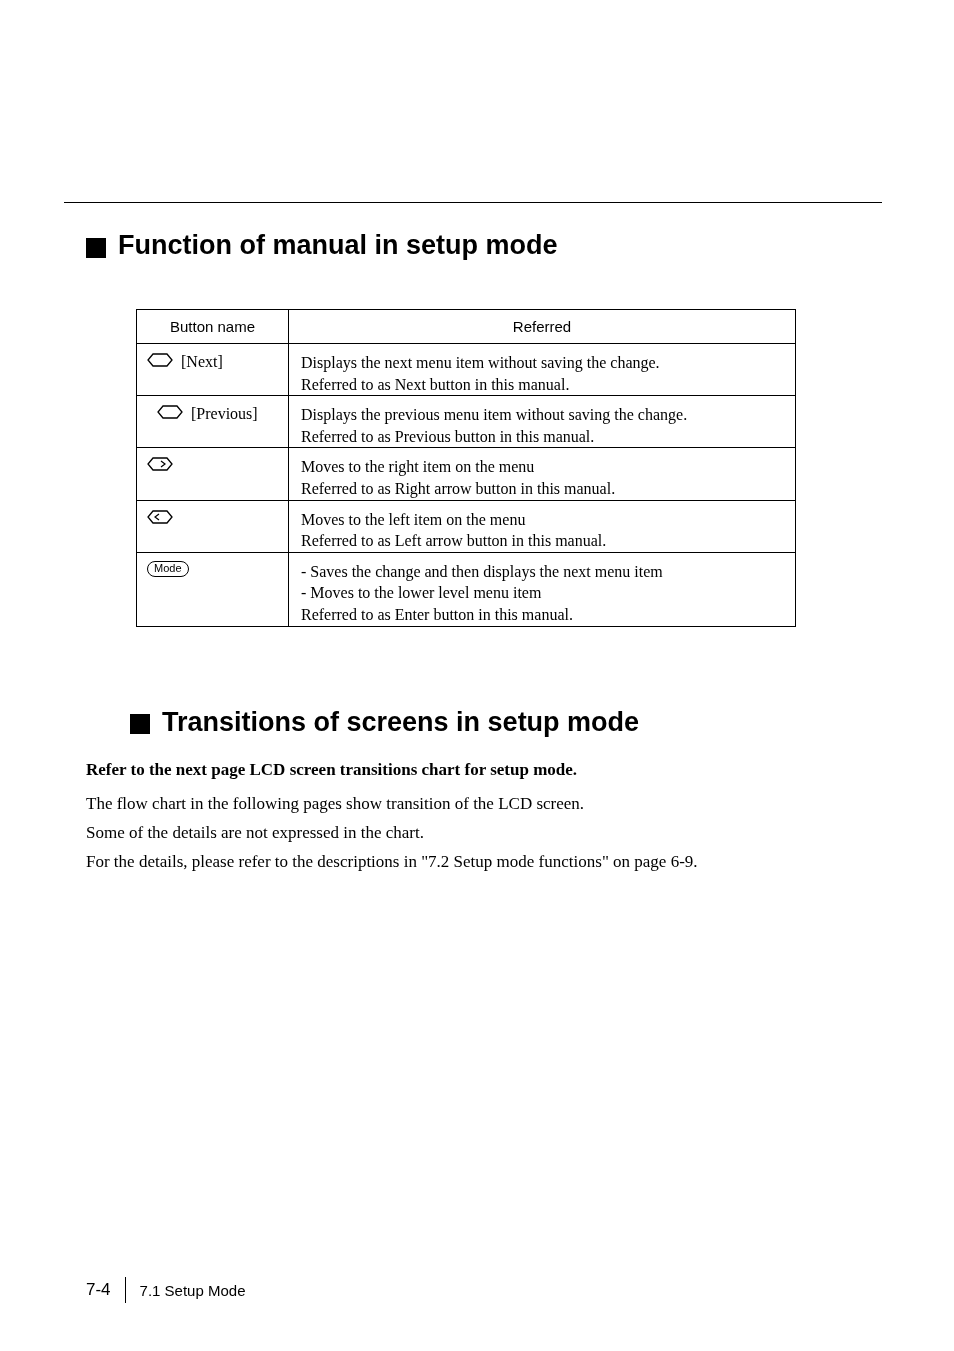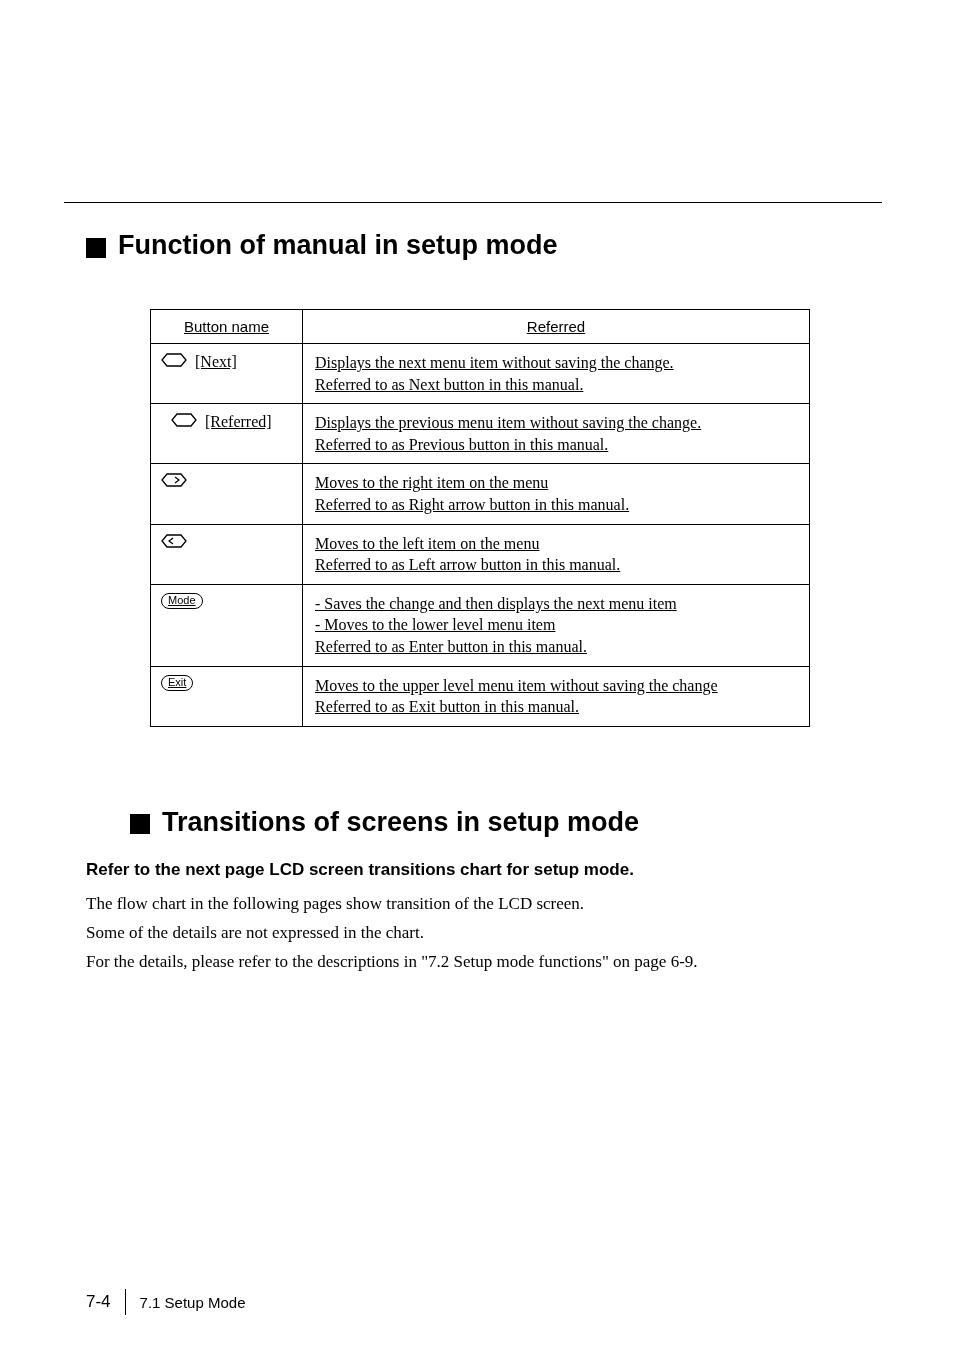--- a/index.html
+++ b/index.html
@@ -40,24 +40,23 @@
     flex-shrink: 0;
     margin-right: 12px;
     margin-top: 4px;
   }
   .heading-text {
     font-family: Arial, Helvetica, sans-serif;
     font-size: 27px;
     font-weight: bold;
   }
   table.button-table {
-    margin-left: 64px;
+    margin-left: 50px;
     border-collapse: collapse;
     width: 660px;
-    text-decoration: underline;
   }
   table.button-table th, table.button-table td {
     border: 1px solid #000;
     vertical-align: top;
   }
   table.button-table th {
     font-family: Arial, Helvetica, sans-serif;
     font-weight: normal;
     font-size: 15px;
     text-align: center;
@@ -72,54 +71,54 @@
     padding: 8px 6px 8px 10px;
   }
   .name-inner {
     display: flex;
     align-items: center;
     gap: 8px;
   }
   table.button-table td.func-cell {
     font-family: "Times New Roman", Times, serif;
     font-size: 16px;
-    padding: 8px 8px 8px 12px;
+    padding: 8px 8px 0 12px;
     line-height: 1.35;
   }
   .hexagon-icon {
     display: inline-block;
     flex-shrink: 0;
   }
   .enter-exit-pill {
     display: inline-block;
     border: 1.4px solid #000;
     border-radius: 10px;
     padding: 0px 6px 1px 6px;
     font-family: Arial, Helvetica, sans-serif;
     font-size: 11px;
     line-height: 1.2;
   }
   .section2 {
     margin-top: 80px;
   }
   .sub-bold {
-    font-family: Liberation Sans, sans-serif;
+    font-family: Liberation Serif, serif;
     font-weight: bold;
     font-size: 17px;
     margin-bottom: 10px;
   }
   .body-text {
     font-family: "Times New Roman", Times, serif;
     font-size: 17px;
     line-height: 1.6;
     margin-bottom: 2px;
   }
   .footer {
     position: absolute;
-    bottom: 36px;
+    bottom: 48px;
     left: 86px;
     font-family: Arial, Helvetica, sans-serif;
     font-size: 16px;
     display: flex;
     align-items: center;
     text-align: right;
   }
   .footer .page-num {
     font-size: 17px;
     padding-right: 14px;
@@ -168,21 +167,21 @@
         <td class="func-cell">Displays the next menu item without saving the change.<br>Referred to as Next button in this manual.</td>
       </tr>
       <tr>
         <td class="name-cell">
           <div class="name-inner" style="padding-left:10px;">
             <span class="hexagon-icon">
               <svg width="26" height="16" viewBox="0 0 26 16">
                 <polygon points="6,2 20,2 25,8 20,14 6,14 1,8" fill="none" stroke="#000" stroke-width="1.3"></polygon>
               </svg>
             </span>
-            <span>[Referred]</span>
+            <span>[Previous]</span>
           </div>
         </td>
         <td class="func-cell">Displays the previous menu item without saving the change.<br>Referred to as Previous button in this manual.</td>
       </tr>
       <tr>
         <td class="name-cell">
           <div class="name-inner">
             <span class="hexagon-icon">
               <svg width="26" height="16" viewBox="0 0 26 16">
                 <polygon points="6,2 20,2 25,8 20,14 6,14 1,8" fill="none" stroke="#000" stroke-width="1.3"></polygon>
@@ -208,28 +207,20 @@
         </td>
         <td class="func-cell">Moves to the left item on the menu<br>Referred to as Left arrow button in this manual.</td>
       </tr>
       <tr>
         <td class="name-cell">
           <div class="name-inner">
             <span class="enter-exit-pill">Mode</span>
           </div>
         </td>
         <td class="func-cell">- Saves the change and then displays the next menu item<br>- Moves to the lower level menu item<br>Referred to as Enter button in this manual.</td>
-      </tr>
-      <tr>
-        <td class="name-cell">
-          <div class="name-inner">
-            <span class="enter-exit-pill">Exit</span>
-          </div>
-        </td>
-        <td class="func-cell">Moves to the upper level menu item without saving the change<br>Referred to as Exit button in this manual.</td>
       </tr>
     </tbody>
   </table>
 
   <div class="section2">
     <div class="heading-row" style="margin-bottom:22px;padding-left:44px;">
       <div class="black-square"></div>
       <div class="heading-text">Transitions of screens in setup mode</div>
     </div>
     <div class="sub-bold">Refer to the next page LCD screen transitions chart for setup mode.</div>

